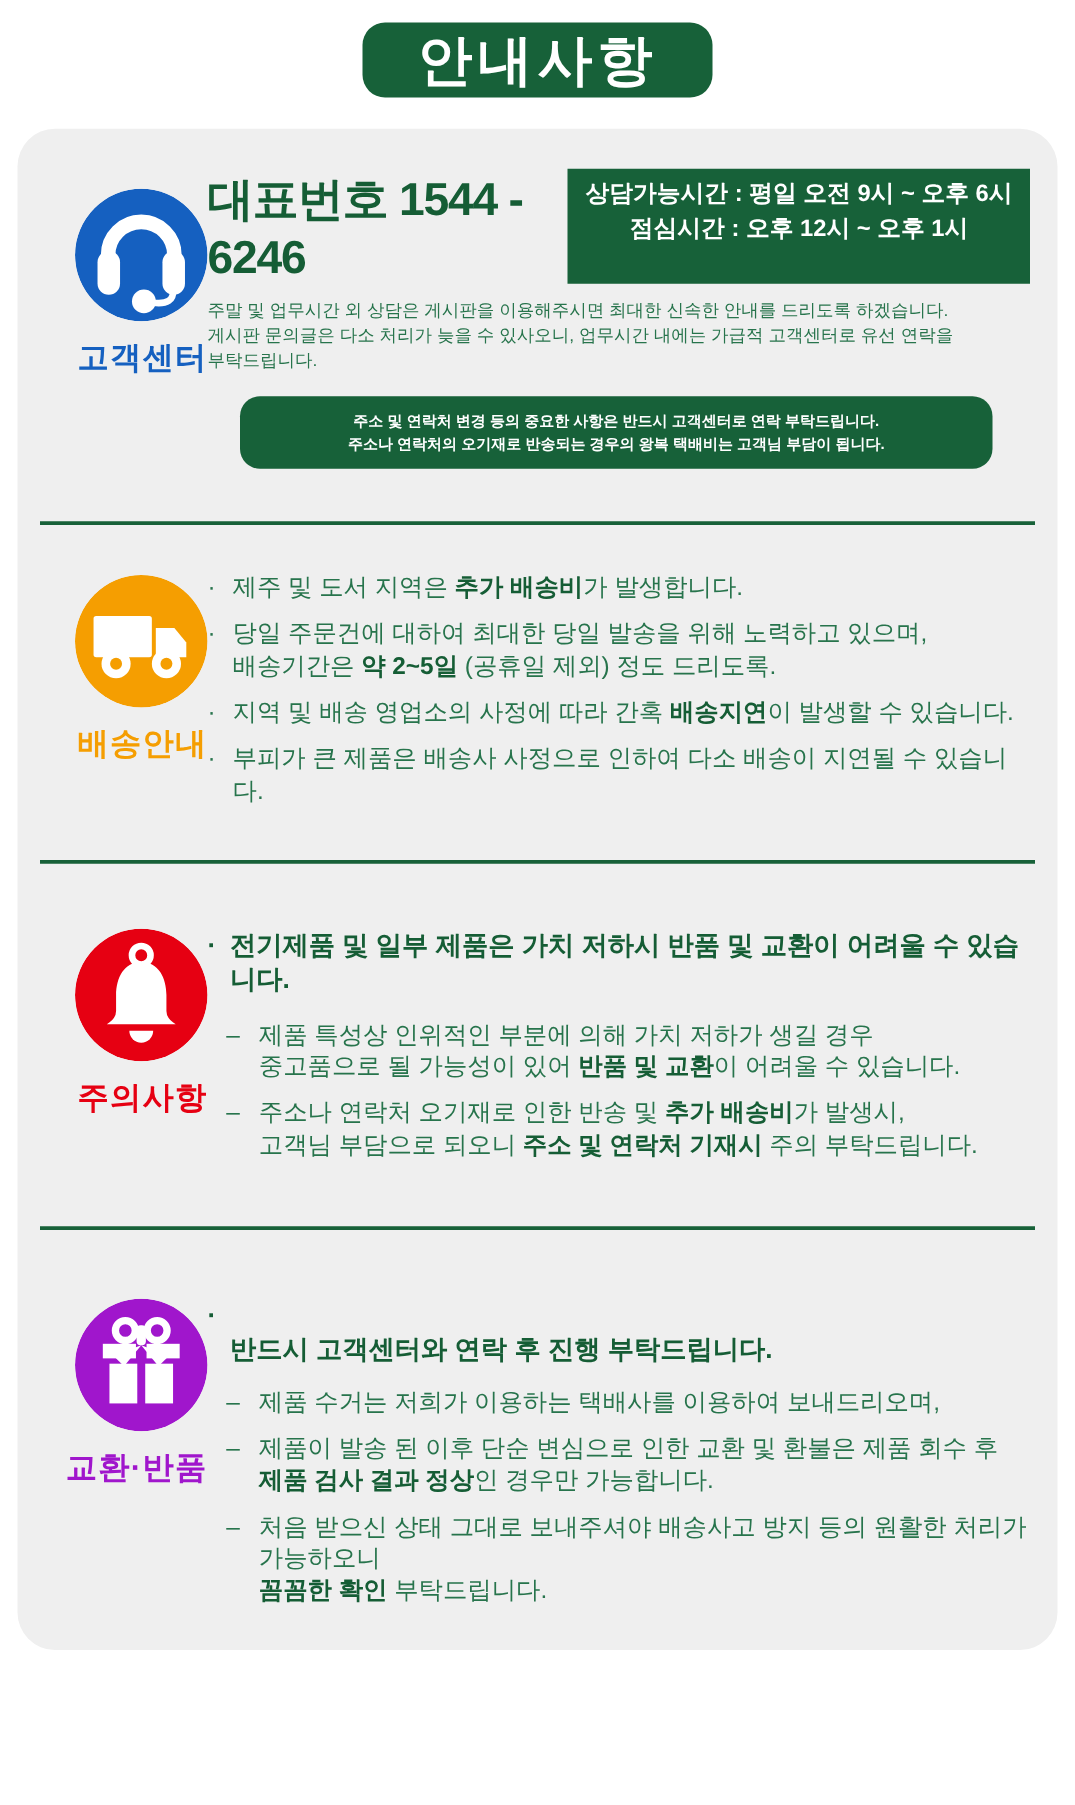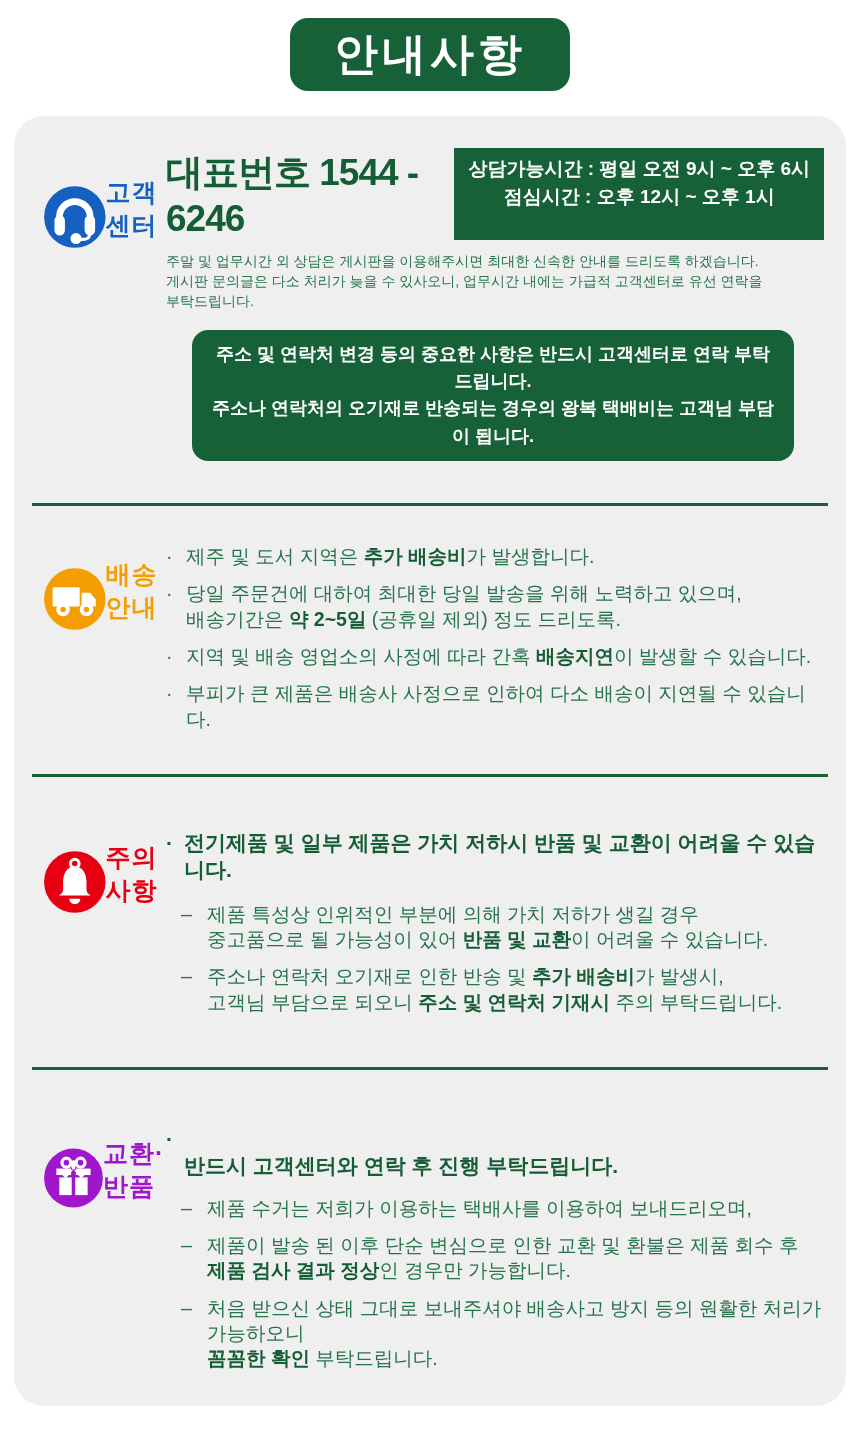--- a/index.html
+++ b/index.html
@@ -12,44 +12,44 @@
     --purple:#a016cc;
     --panel:#efefef;
   }
   *{box-sizing:border-box;margin:0;padding:0}
   body{
     width:860px;height:1444px;background:#ffffff;
     font-family:"Liberation Sans","DejaVu Sans",sans-serif;
     -webkit-font-smoothing:antialiased;
   }
   .title-pill{
-    width:280px;height:73px;margin:18px auto 0;
+    width:280px;height:60px;margin:18px auto 0;
     background:var(--green);border-radius:18px;
     color:#fff;font-size:44px;font-weight:bold;letter-spacing:4px;
     display:flex;align-items:center;justify-content:center;
   }
   .panel{
     margin:25px 14px 0;background:var(--panel);
     border-radius:30px;overflow:hidden;
   }
   .section{display:flex;align-items:flex-start}
-  .icon-col{flex:none;width:152px;display:flex;flex-direction:row;align-items:flex-start;padding-left:30px}
+  .icon-col{flex:none;width:152px;display:flex;flex-direction:column;align-items:flex-end;padding-left:30px}
   .badge{width:106px;height:106px;border-radius:50%;display:block}
   .icon-label{margin-top:12px;font-size:25px;font-weight:bold;letter-spacing:1px}
   .content{flex:1 1 auto;padding-right:22px}
   .divider{border:none;border-top:3px solid var(--green);margin:0 18px}
   
   .sec-cc{padding:32px 0 42px}
   .cc-head{display:flex;align-items:stretch;gap:32px}
   .cc-phone{font-size:37px;font-weight:bold;color:var(--bgreen);align-self:center;letter-spacing:-1px}
   .cc-hours{background:var(--green);color:#fff;font-weight:bold;font-size:19px;
     padding:7px 14px;text-align:center;line-height:1.45;white-space:nowrap}
   .cc-para{margin-top:12px;font-size:14px;color:var(--tgreen);line-height:1.42}
   .cc-notice{margin:18px 0 0 26px;width:602px;background:var(--green);border-radius:16px;
-    color:#fff;font-size:18px;font-weight:bold;text-align:center;line-height:1.52;padding:11px 16px}
+    color:#fff;font-size:12px;font-weight:bold;text-align:center;line-height:1.52;padding:11px 16px}
   
   .row{display:flex;color:var(--tgreen);font-size:19.5px;line-height:1.3}
   .row .mk{flex:none;width:20px}
   .row.sub{padding-left:15px}
   .row.sub .mk{width:26px}
   .row.new{margin-top:12px}
   .row.head{font-size:21px;font-weight:bold;color:var(--bgreen)}
   .row.head .mk{width:18px}
   .row .b{font-weight:bold;color:var(--bgreen)}
   .row.head .b{color:var(--bgreen)}

